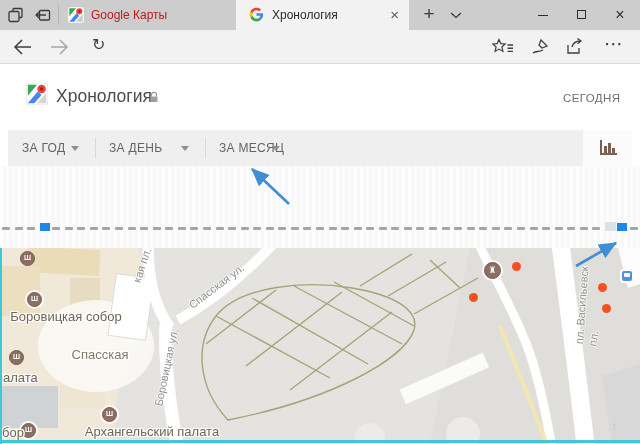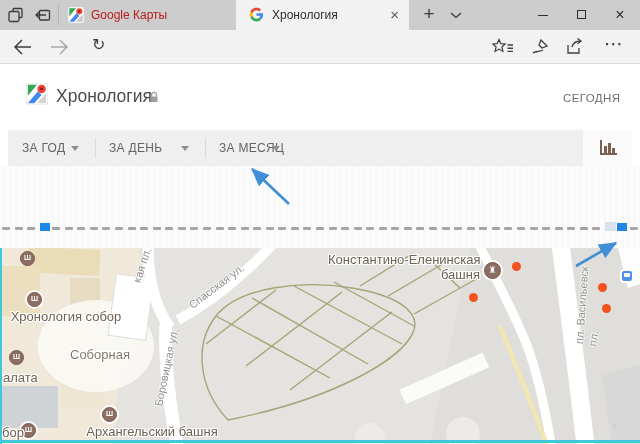--- a/index.html
+++ b/index.html
@@ -323,27 +323,25 @@
     <span class="poi ring" style="left:27px;top:44px;">Ш</span>
     <span class="poi" style="left:9px;top:102px;">Ш</span>
     <span class="poi ring" style="left:102px;top:159px;">Ш</span>
     <span class="poi ring" style="left:21px;top:175px;">Ш</span>
     <span class="poi ring" style="left:484px;top:14px;width:17px;height:17px;line-height:14px;font-size:9px;">♜</span>
     <span class="transit" style="left:622px;top:23px;">
         <i></i>
       </span>
 
     
-    <span class="maplabel" style="left:8px;top:61px;width:116px;text-align:center;">Хронология собор</span>
-    <span class="maplabel arealabel" style="left:50px;top:99px;width:100px;text-align:center;">Соборная</span>
+    <span class="maplabel" style="left:8px;top:61px;width:116px;text-align:center;">Боровицкая собор</span>
+    <span class="maplabel arealabel" style="left:50px;top:99px;width:100px;text-align:center;">Спасская</span>
     <span class="maplabel" style="left:-4px;top:122px;">палата</span>
-    <span class="maplabel" style="left:72px;top:176px;width:160px;text-align:center;">Архангельский башня</span>
+    <span class="maplabel" style="left:72px;top:176px;width:160px;text-align:center;">Архангельский палата</span>
     <span class="maplabel" style="left:2px;top:177px;">бор</span>
-    <span class="maplabel" style="left:328px;top:4px;width:152px;text-align:right;">Константино-Еленинская</span>
-    <span class="maplabel" style="left:328px;top:19px;width:152px;text-align:right;">башня</span>
 
     
     <span class="reddot" style="left:512px;top:14px;"></span>
     <span class="reddot" style="left:469px;top:45px;"></span>
     <span class="reddot" style="left:598px;top:35px;"></span>
     <span class="reddot" style="left:602px;top:56px;"></span>
 
     <span class="oneway" style="left:612px;top:172px;">↑</span>
 
     <div class="cyan-left"></div>

